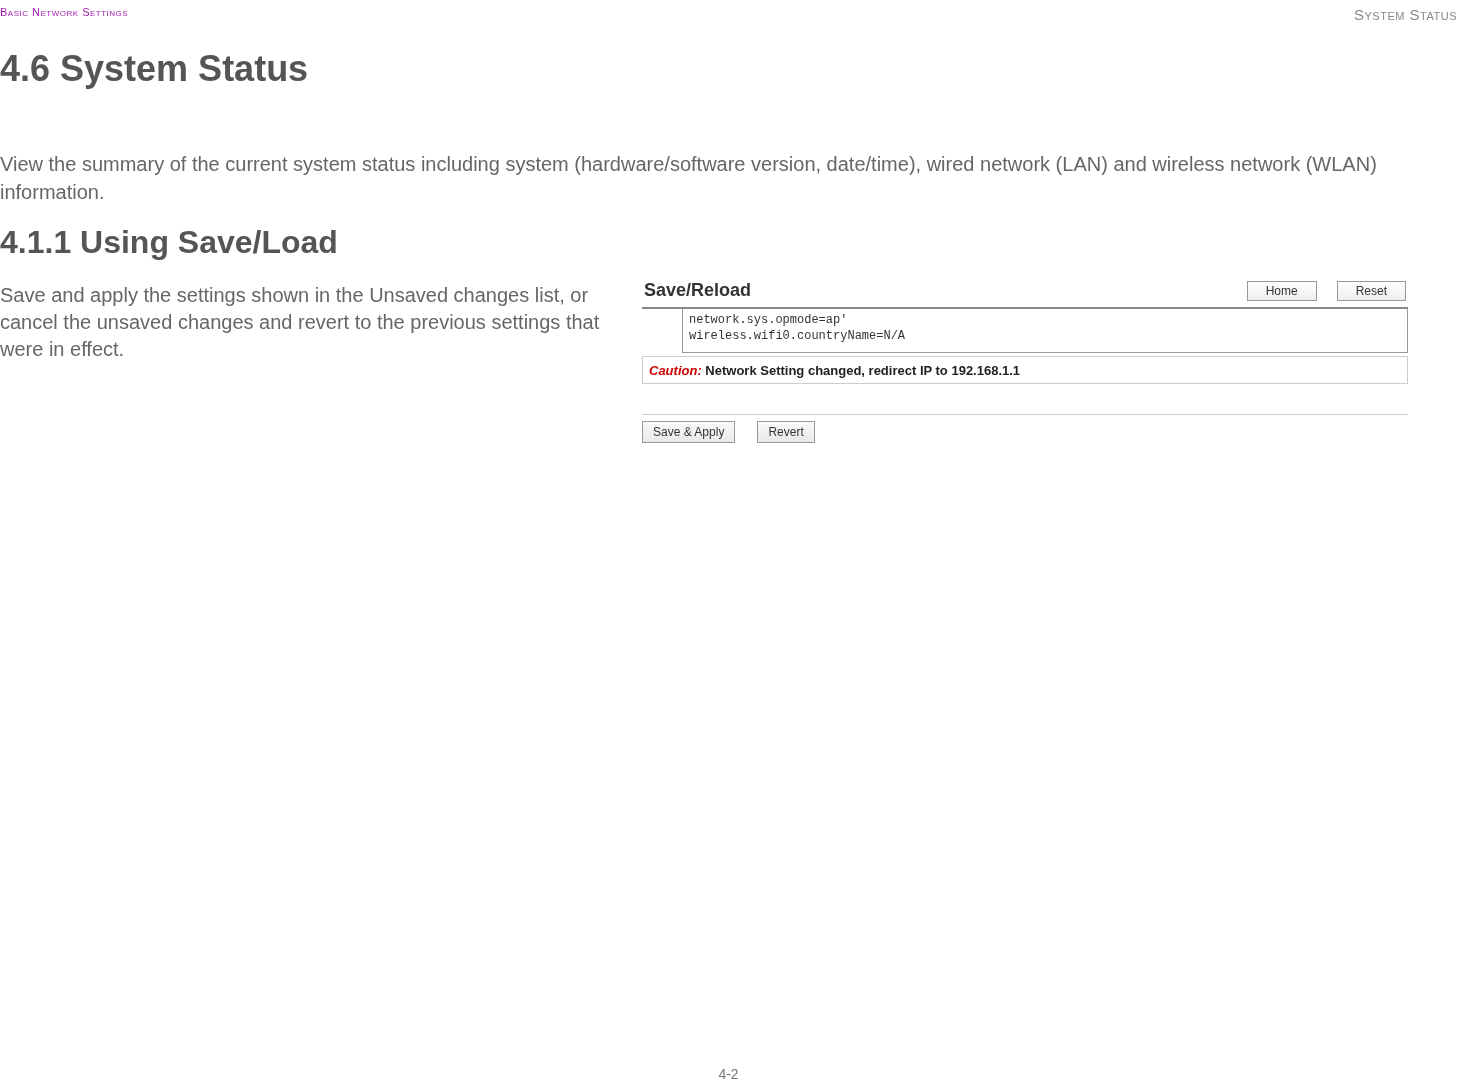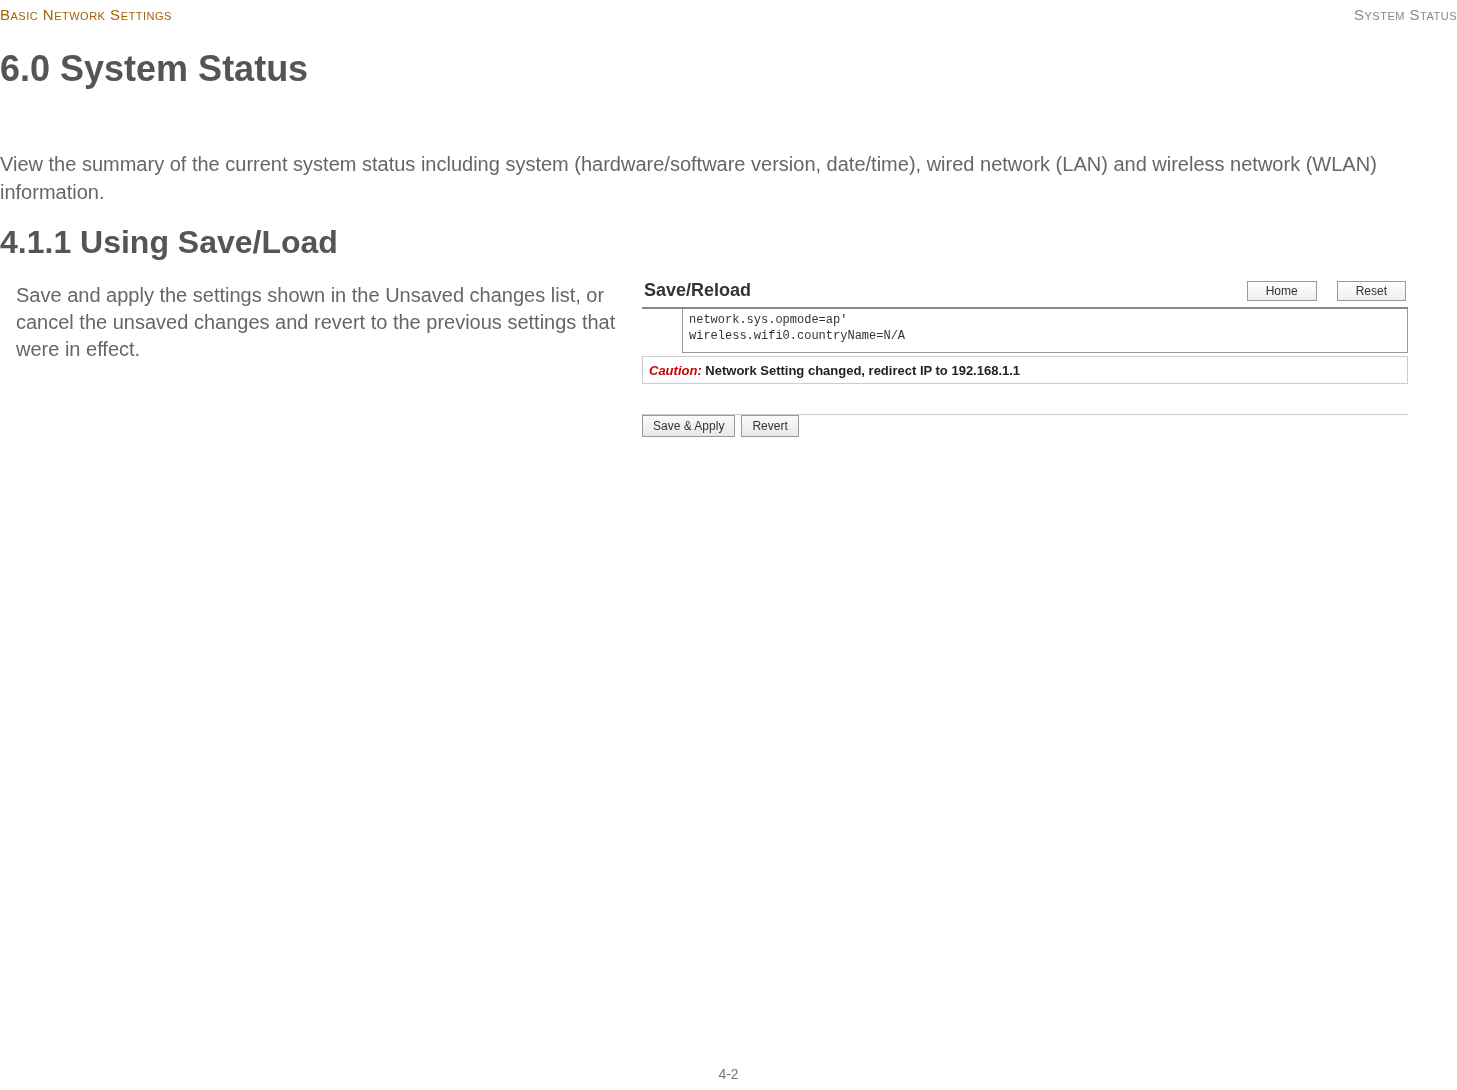--- a/index.html
+++ b/index.html
@@ -12,24 +12,24 @@
       background: #ffffff;
       width: 1457px;
       height: 1090px;
       position: relative;
       color: #555;
     }
     .header-left {
       position: absolute;
       top: 6px;
       left: 0;
-      font-size: 15px;
+      font-size: 11px;
       font-variant: small-caps;
       letter-spacing: 0.5px;
-      color: #a16207;
+      color: #a21caf;
     }
     .header-right {
       position: absolute;
       top: 6px;
       right: 0;
       font-size: 15px;
       font-variant: small-caps;
       letter-spacing: 0.5px;
       color: #888;
     }
@@ -61,21 +61,20 @@
       color: #555;
     }
     .sub-desc {
       position: absolute;
       top: 282px;
       left: 0;
       width: 640px;
       font-size: 20px;
       color: #666;
       line-height: 1.35;
-      margin-left: 16px;
     }
     .screenshot-panel {
       position: absolute;
       top: 276px;
       left: 642px;
       width: 766px;
       background: #fff;
     }
     .panel-head {
       display: flex;
@@ -140,22 +139,23 @@
       color: #222;
       font-weight: bold;
       font-size: 13px;
     }
     .hr-line {
       margin-top: 30px;
       border: none;
       border-top: 1px solid #ccc;
     }
     .action-buttons {
+      margin-top: 6px;
       display: flex;
-      gap: 6px;
+      gap: 22px;
     }
     .action-btn {
       background: linear-gradient(#fafafa, #e8e8e8);
       border: 1px solid #999;
       padding: 3px 10px;
       font-size: 12px;
       color: #333;
       cursor: pointer;
       font-family: Arial, sans-serif;
     }
@@ -167,21 +167,21 @@
       font-size: 14px;
       color: #777;
     }
   </style>
 </head>
 <body>
 
 <div class="header-left">Basic Network Settings</div>
 <div class="header-right">System Status</div>
 
-<h1 class="main-heading">6.0 System Status</h1>
+<h1 class="main-heading">4.6 System Status</h1>
 <p class="main-desc">View the summary of the current system status including system (hardware/software version, date/time), wired network (LAN) and wireless network (WLAN) information.</p>
 
 <h2 class="sub-heading">4.1.1 Using Save/Load</h2>
 <p class="sub-desc">Save and apply the settings shown in the Unsaved changes list, or cancel the unsaved changes and revert to the previous settings that were in effect.</p>
 
 <div class="screenshot-panel">
   <div class="panel-head">
     <span class="panel-title">Save/Reload</span>
     <div class="panel-buttons">
       <button class="panel-btn">Home</button>

